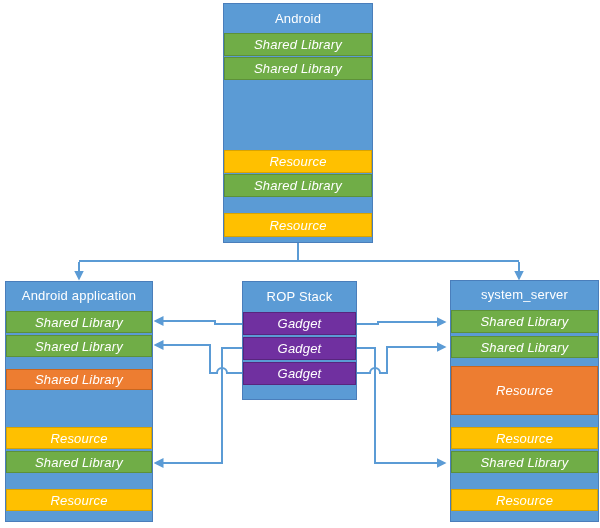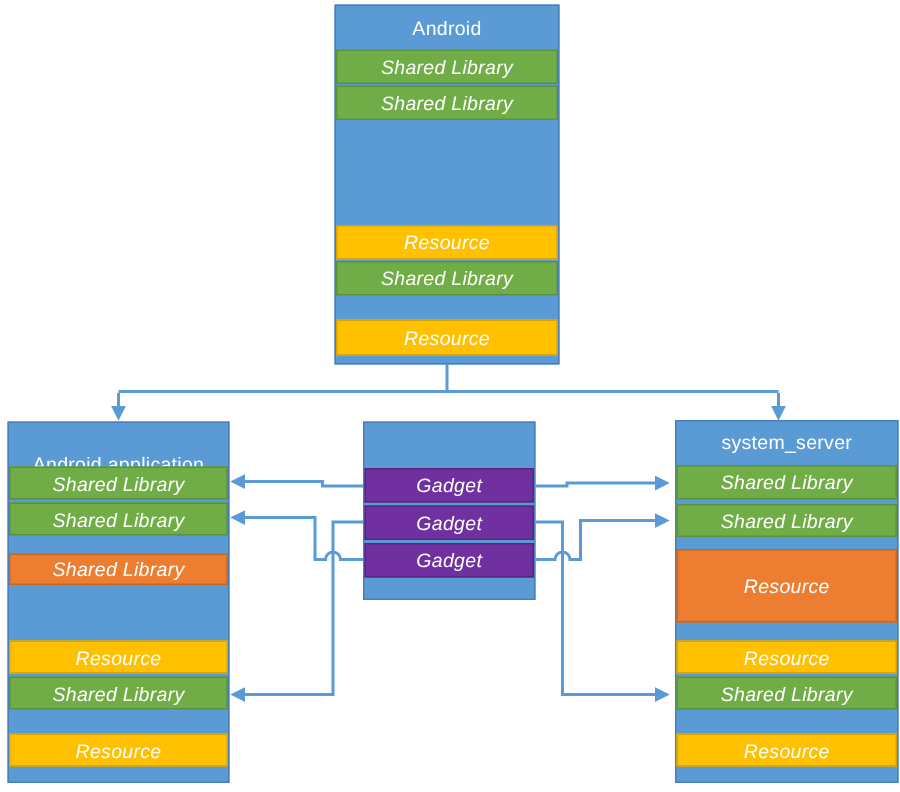--- a/index.html
+++ b/index.html
@@ -26,30 +26,31 @@
   <div class="block" style="left:223px;top:3px;width:150px;height:240px;">
     <div class="block-title" style="top:0;height:28px;">Android</div>
     <div class="seg green" style="top:29px;height:23px;">Shared Library</div>
     <div class="seg green" style="top:53px;height:23px;">Shared Library</div>
     <div class="seg yellow" style="top:146px;height:23px;">Resource</div>
     <div class="seg green" style="top:170px;height:23px;">Shared Library</div>
     <div class="seg yellow" style="top:209px;height:24px;">Resource</div>
   </div>
 
   <div class="block" style="left:5px;top:281px;width:148px;height:241px;">
-    <div class="block-title" style="top:14px;height:27px;">Android application</div>
+    <div class="block-title" style="top:0;height:27px;">Android application</div>
     <div class="seg green" style="top:29px;height:22px;">Shared Library</div>
     <div class="seg green" style="top:53px;height:22px;">Shared Library</div>
     <div class="seg orange" style="top:87px;height:21px;">Shared Library</div>
     <div class="seg yellow" style="top:145px;height:22px;">Resource</div>
     <div class="seg green" style="top:169px;height:22px;">Shared Library</div>
     <div class="seg yellow" style="top:207px;height:22px;">Resource</div>
   </div>
 
   <div class="block" style="left:242px;top:281px;width:115px;height:119px;">
+    <div class="block-title" style="top:0;height:28px;">ROP Stack</div>
     <div class="seg purple" style="top:30px;height:23px;">Gadget</div>
     <div class="seg purple" style="top:55px;height:23px;">Gadget</div>
     <div class="seg purple" style="top:80px;height:23px;">Gadget</div>
   </div>
 
   <div class="block" style="left:450px;top:280px;width:149px;height:242px;">
     <div class="block-title" style="top:0;height:27px;">system_server</div>
     <div class="seg green" style="top:29px;height:23px;">Shared Library</div>
     <div class="seg green" style="top:55px;height:22px;">Shared Library</div>
     <div class="seg orange" style="top:85px;height:49px;">Resource</div>

